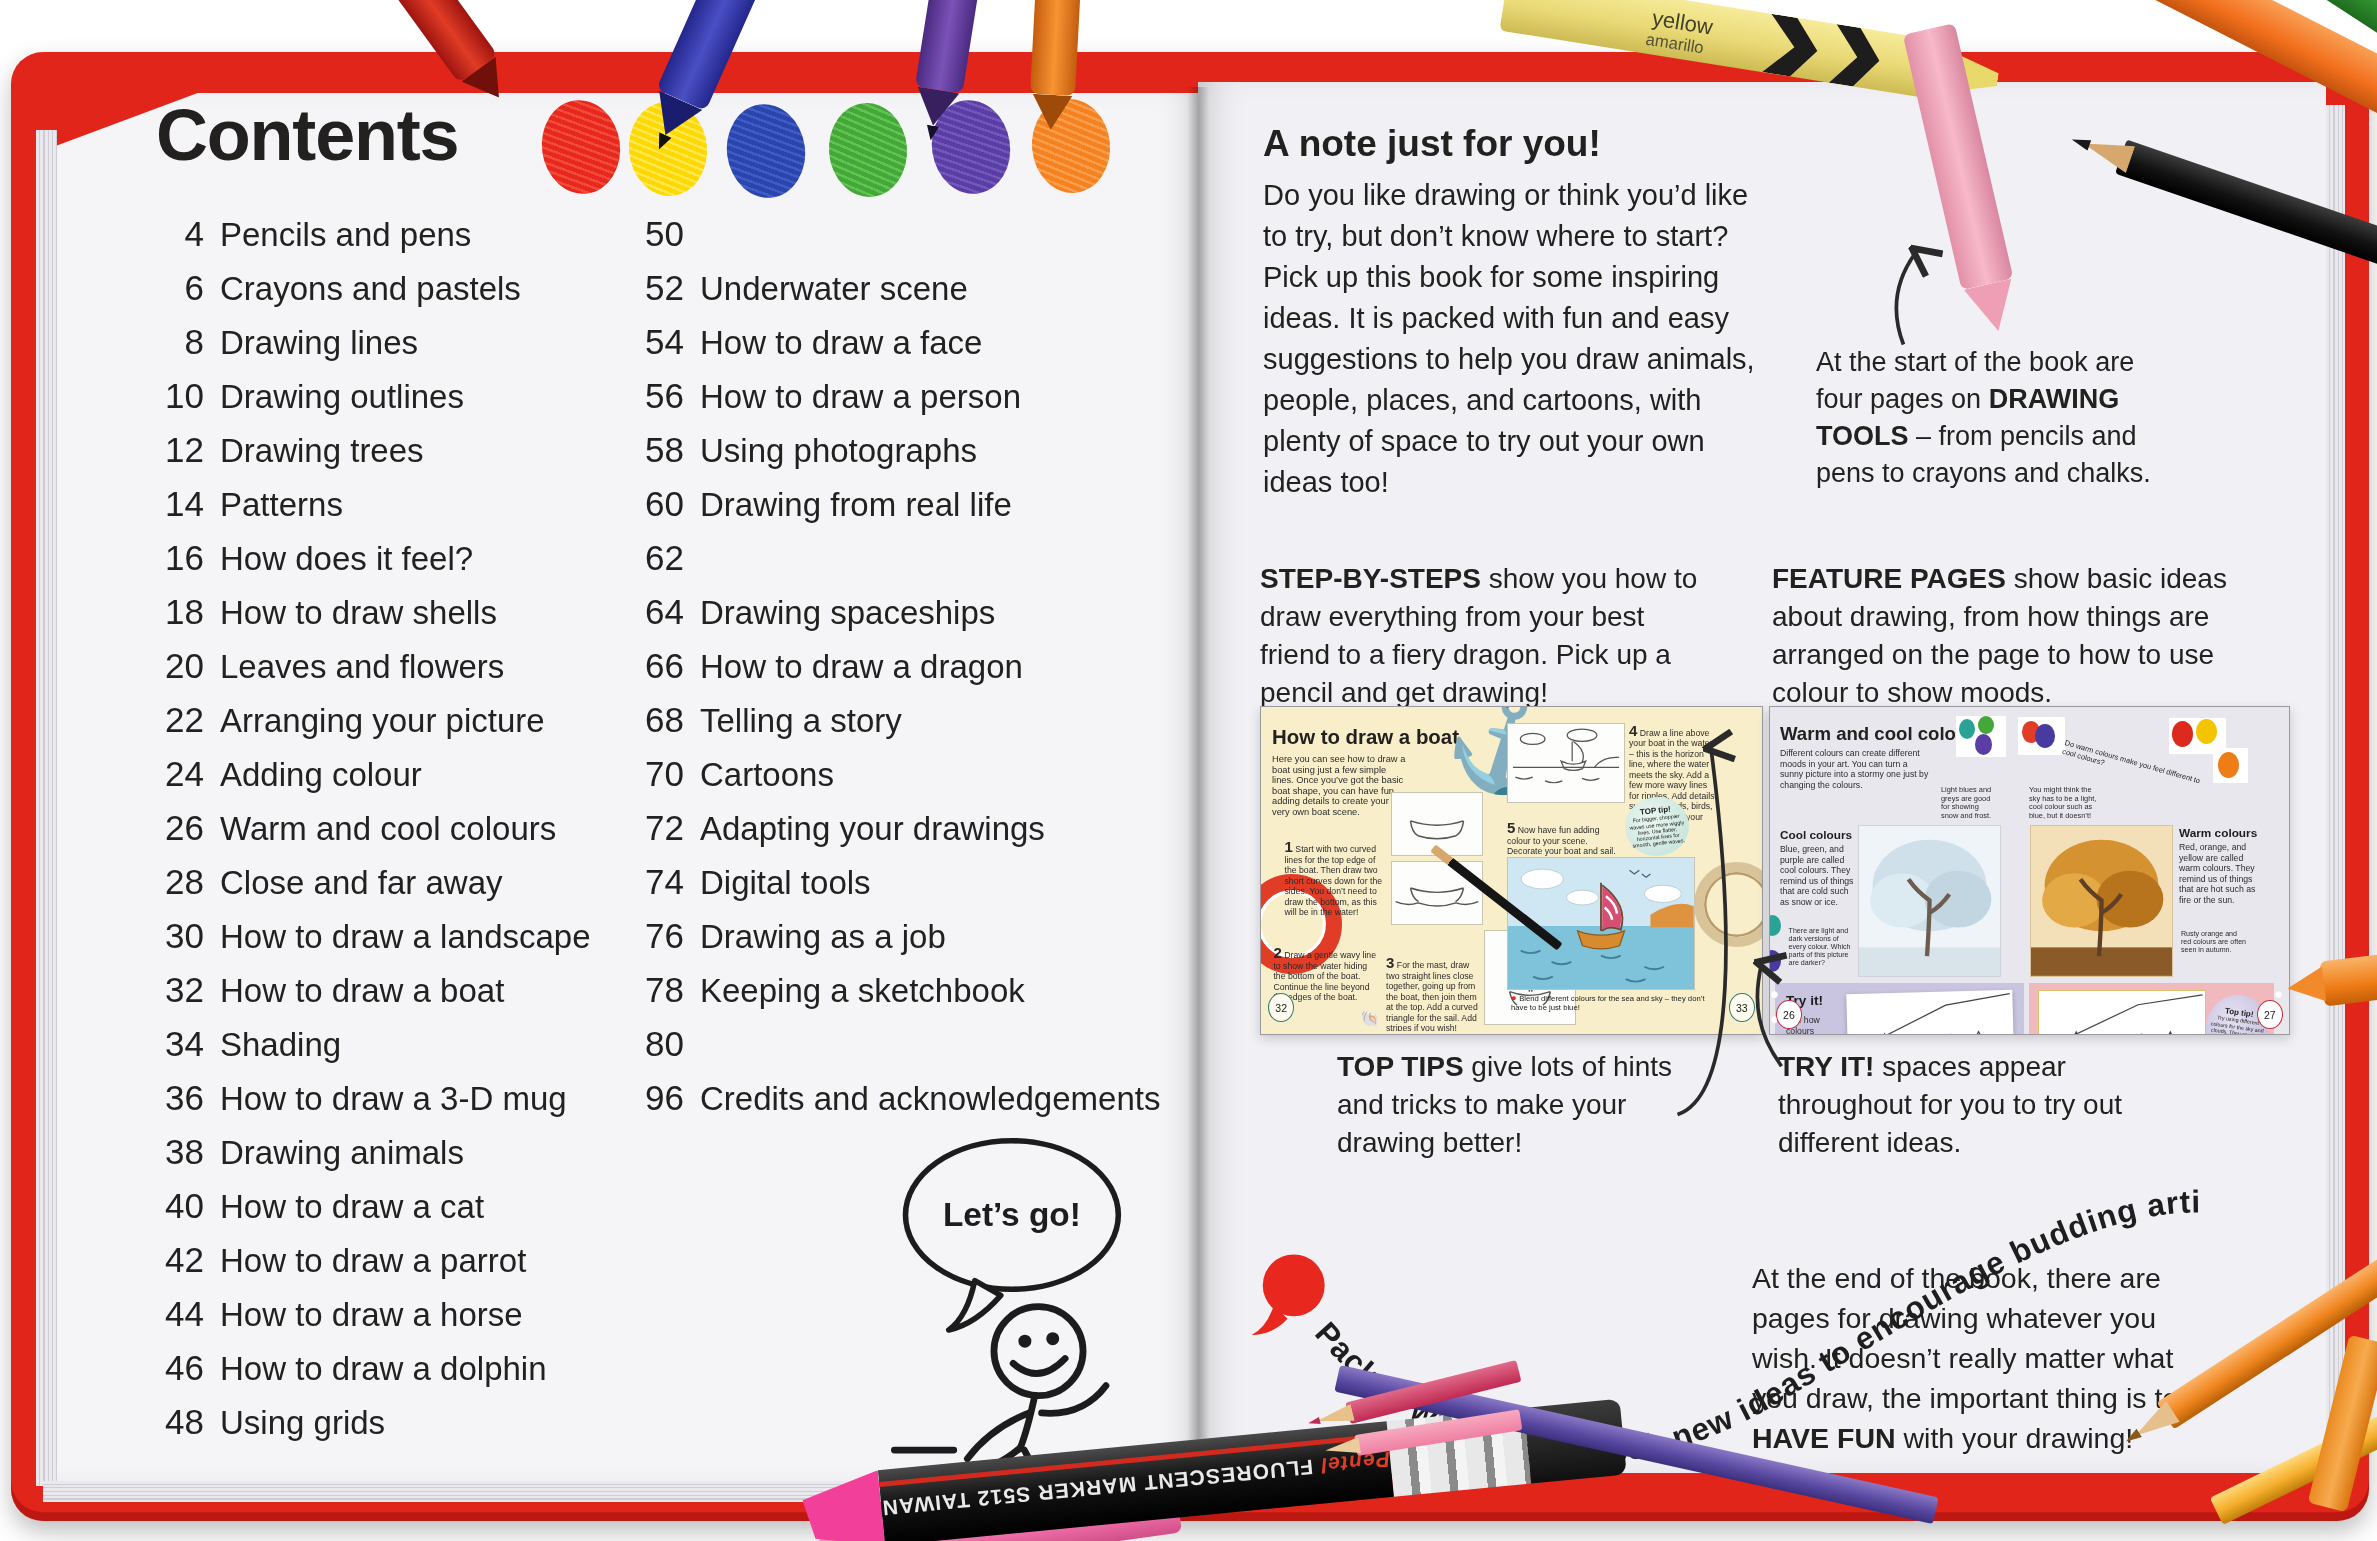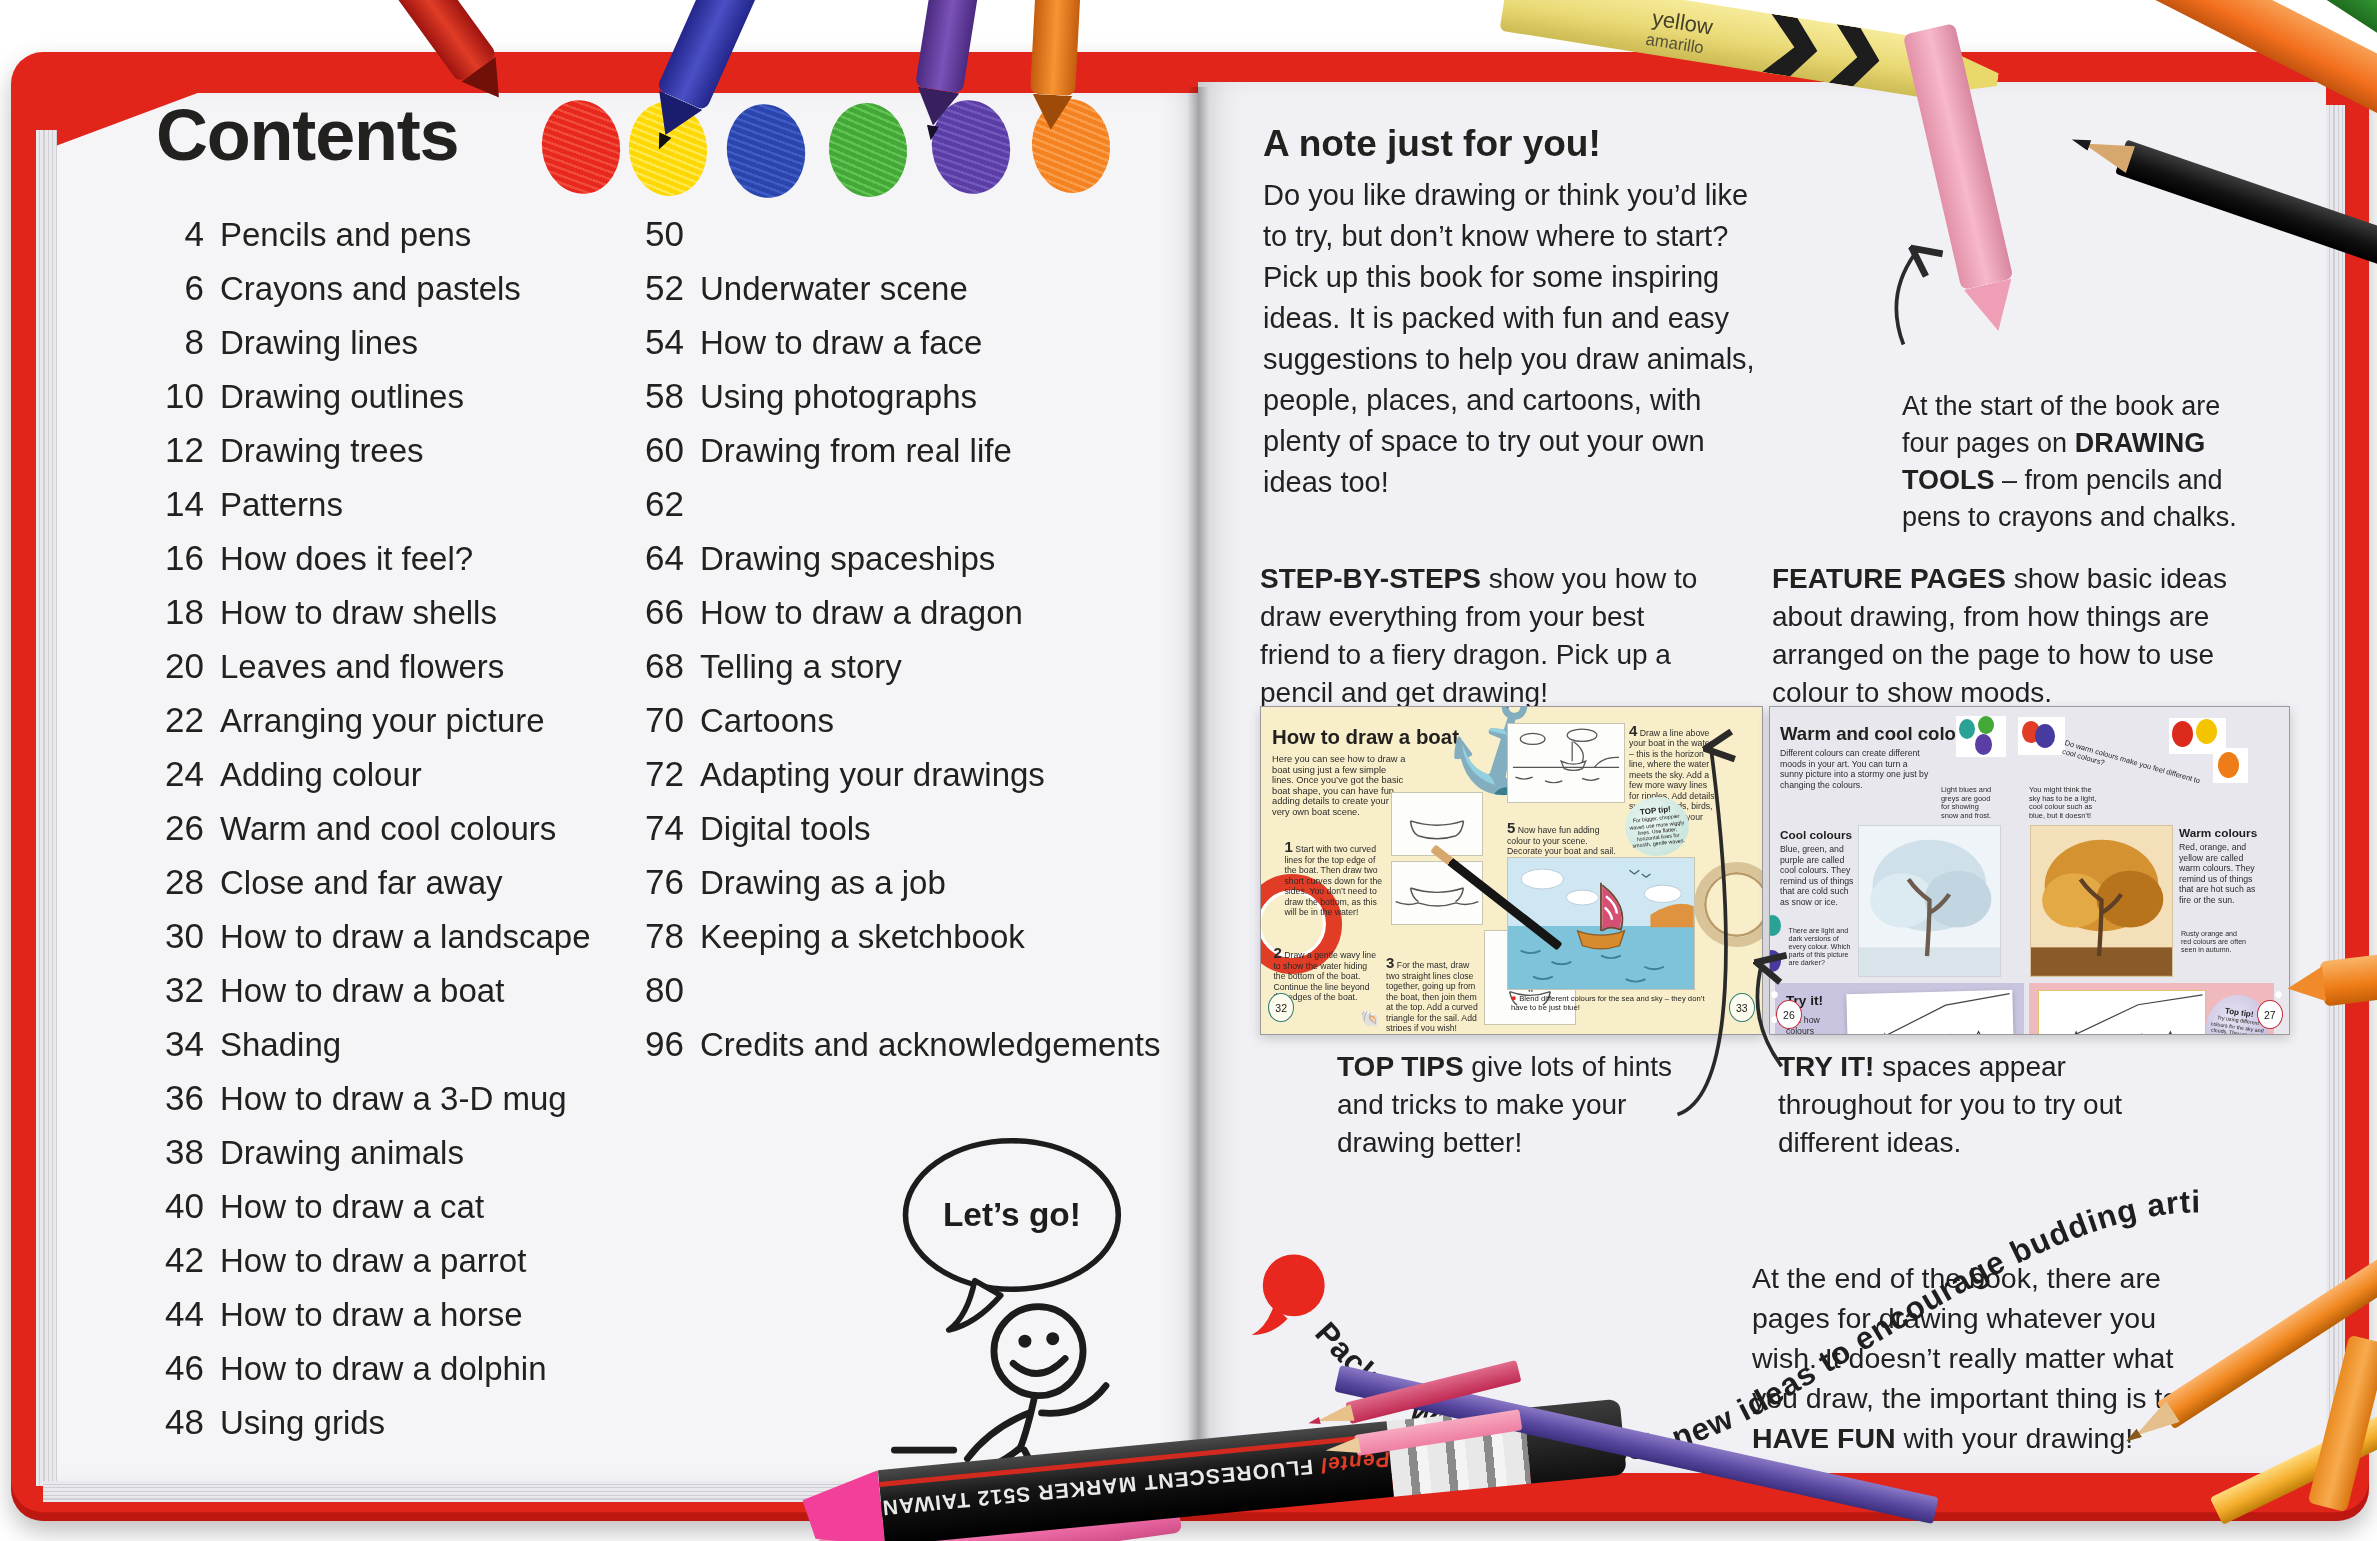--- a/index.html
+++ b/index.html
@@ -27,21 +27,21 @@
   #contents-title{left:156px;top:94px;font-size:72px;font-weight:bold;letter-spacing:-1.2px;}
   .toc-col{display:flex;flex-direction:column;}
   .toc-row{display:grid;grid-template-columns:94px auto;column-gap:16px;height:54px;
            align-items:baseline;font-size:33px;}
   .toc-num{text-align:right;font-size:35px;}
   .toc-label{white-space:nowrap;}
   .dot{position:absolute;width:78px;height:94px;border-radius:50%;}
   
   #note-head{left:1263px;top:123px;font-size:37px;font-weight:bold;}
   #note-body{left:1263px;top:175px;width:501px;font-size:29px;line-height:41px;}
-  #tools-note{left:1902px;top:344px;width:356px;font-size:27px;line-height:37px;margin-top:44px;}
+  #tools-note{left:1816px;top:344px;width:356px;font-size:27px;line-height:37px;}
   .lead-par{font-size:28px;line-height:38px;}
   #sbs-par{left:1260px;top:560px;width:440px;}
   #fp-par{left:1772px;top:560px;width:477px;}
   #tt-par{left:1337px;top:1048px;width:353px;}
   #ti-par{left:1778px;top:1048px;width:353px;}
   #end-par{left:1752px;top:1258px;width:471px;font-size:28.5px;line-height:40px;}
   b{font-weight:bold;}
   
   .thumb{border:1.9px solid #9a99a0;box-shadow:0 3.7px 11px rgba(0,0,0,.18);overflow:hidden;}
   #thumb-boat{left:1260px;top:706px;width:501px;height:327px;background:#f8eec9;}
@@ -184,20 +184,24 @@
       </div>
       <div class="toc-row">
         <span class="toc-num">52</span>
         <span class="toc-label">Underwater scene</span>
       </div>
       <div class="toc-row">
         <span class="toc-num">54</span>
         <span class="toc-label">How to draw a face</span>
       </div>
       <div class="toc-row">
+        <span class="toc-num">56</span>
+        <span class="toc-label">How to draw a person</span>
+      </div>
+      <div class="toc-row">
         <span class="toc-num">58</span>
         <span class="toc-label">Using photographs</span>
       </div>
       <div class="toc-row">
         <span class="toc-num">60</span>
         <span class="toc-label">Drawing from real life</span>
       </div>
       <div class="toc-row">
         <span class="toc-num">62</span>
       </div>

